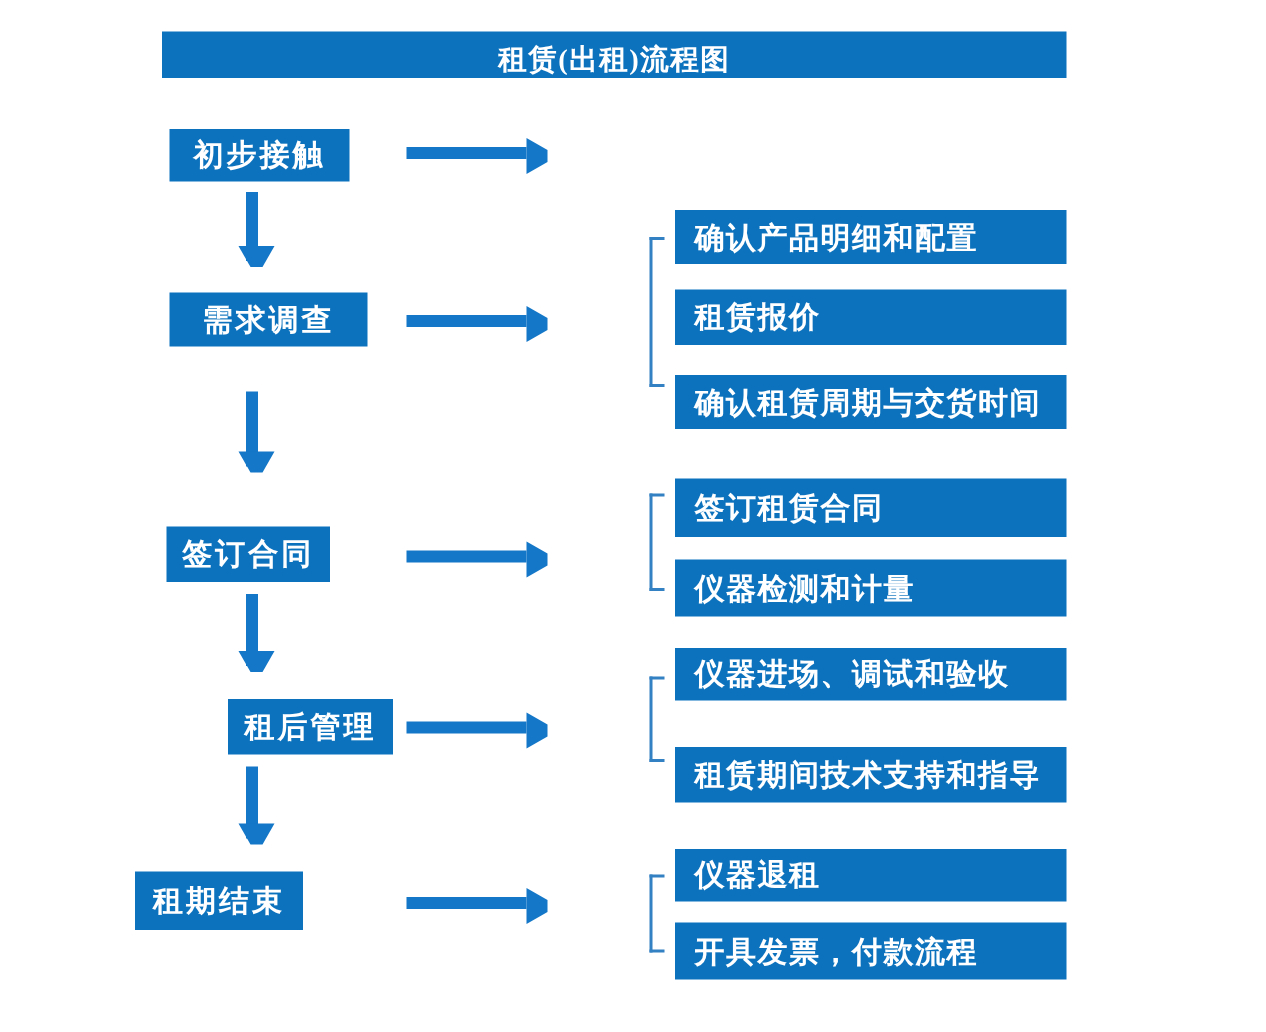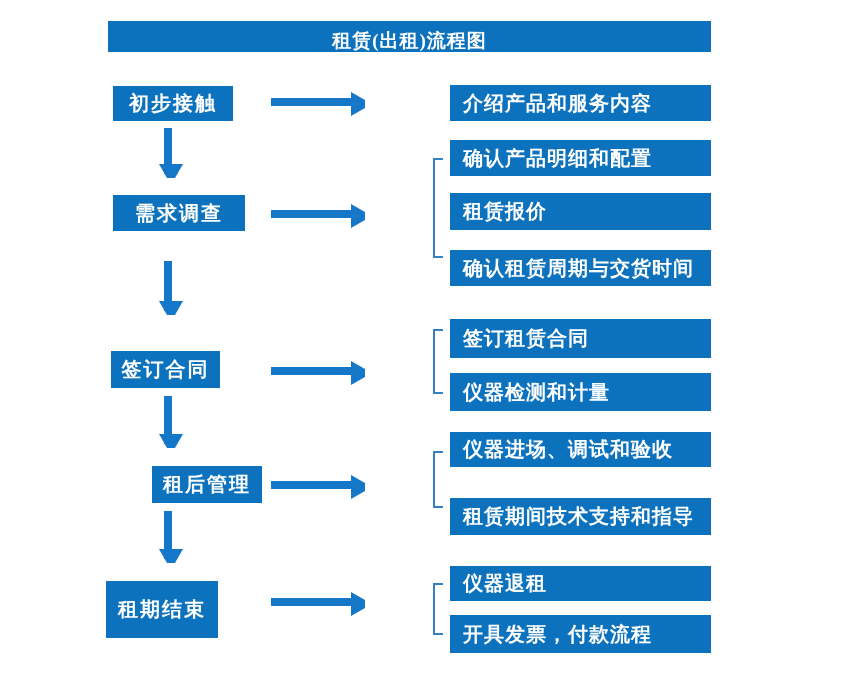--- a/index.html
+++ b/index.html
@@ -14,21 +14,21 @@
     color:var(--text);font-weight:bold;font-size:19px;line-height:31px;text-align:center;letter-spacing:1px;}
 
   .box{position:absolute;background:var(--box);color:var(--text);font-weight:bold;display:flex;align-items:center;}
   .step{font-size:20px;justify-content:center;letter-spacing:2px;}
   .detail{left:442px;width:261px;font-size:20px;padding-left:13px;letter-spacing:1px;white-space:nowrap;}
 
   .s1{left:105px;top:78px;width:120px;height:35px;}
   .s2{left:105px;top:187px;width:132px;height:36px;}
   .s3{left:103px;top:343px;width:109px;height:37px;}
   .s4{left:100px;top:458px;width:110px;height:37px;margin-left:44px;}
-  .s5{left:98px; top:573px;width:112px;height:57px;}
+  .s5{left:82px; top:573px;width:112px;height:39px;}
 
   .d1_1{top:77px;height:36px;}
   .d2_1{top:132px;height:36px;}
   .d2_2{top:185px;height:37px;}
   .d2_3{top:242px;height:36px;}
   .d3_1{top:311px;height:39px;}
   .d3_2{top:365px;height:38px;}
   .d4_1{top:424px;height:35px;}
   .d4_2{top:490px;height:37px;}
   .d5_1{top:558px;height:35px;}
@@ -106,21 +106,20 @@
   <div class="harrow ha5">
     <div class="shaft"></div>
     <div class="head"></div>
   </div>
 
   <div class="bracket b2"></div>
   <div class="bracket b3"></div>
   <div class="bracket b4"></div>
   <div class="bracket b5"></div>
 
-  <div class="box detail d1_1">介绍产品和服务内容</div>
   <div class="box detail d2_1">确认产品明细和配置</div>
   <div class="box detail d2_2">租赁报价</div>
   <div class="box detail d3_1">签订租赁合同</div>
   <div class="box detail d2_3">确认租赁周期与交货时间</div>
   <div class="box detail d3_2">仪器检测和计量</div>
   <div class="box detail d4_1">仪器进场、调试和验收</div>
   <div class="box detail d4_2">租赁期间技术支持和指导</div>
   <div class="box detail d5_1">仪器退租</div>
   <div class="box detail d5_2">开具发票，付款流程</div>
 

